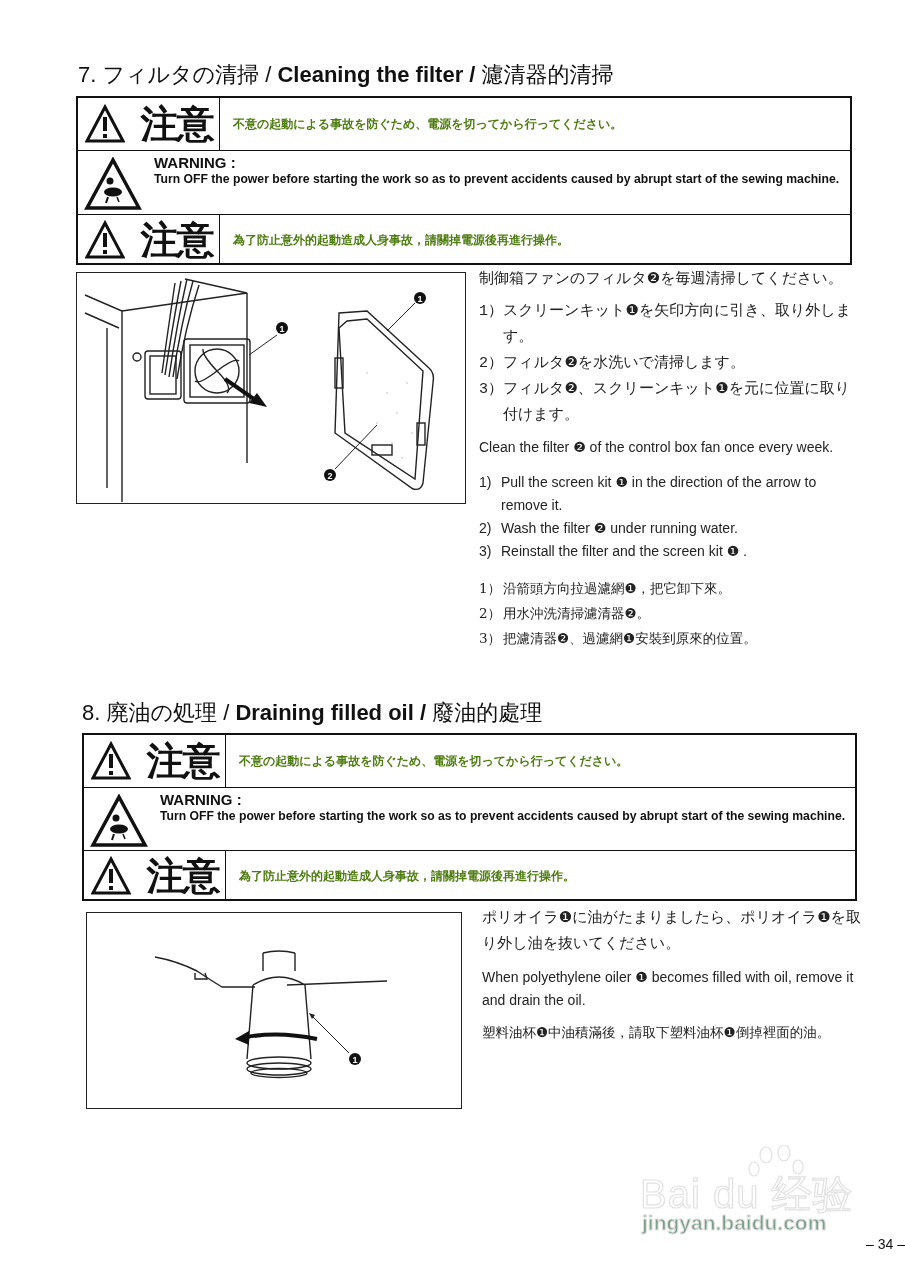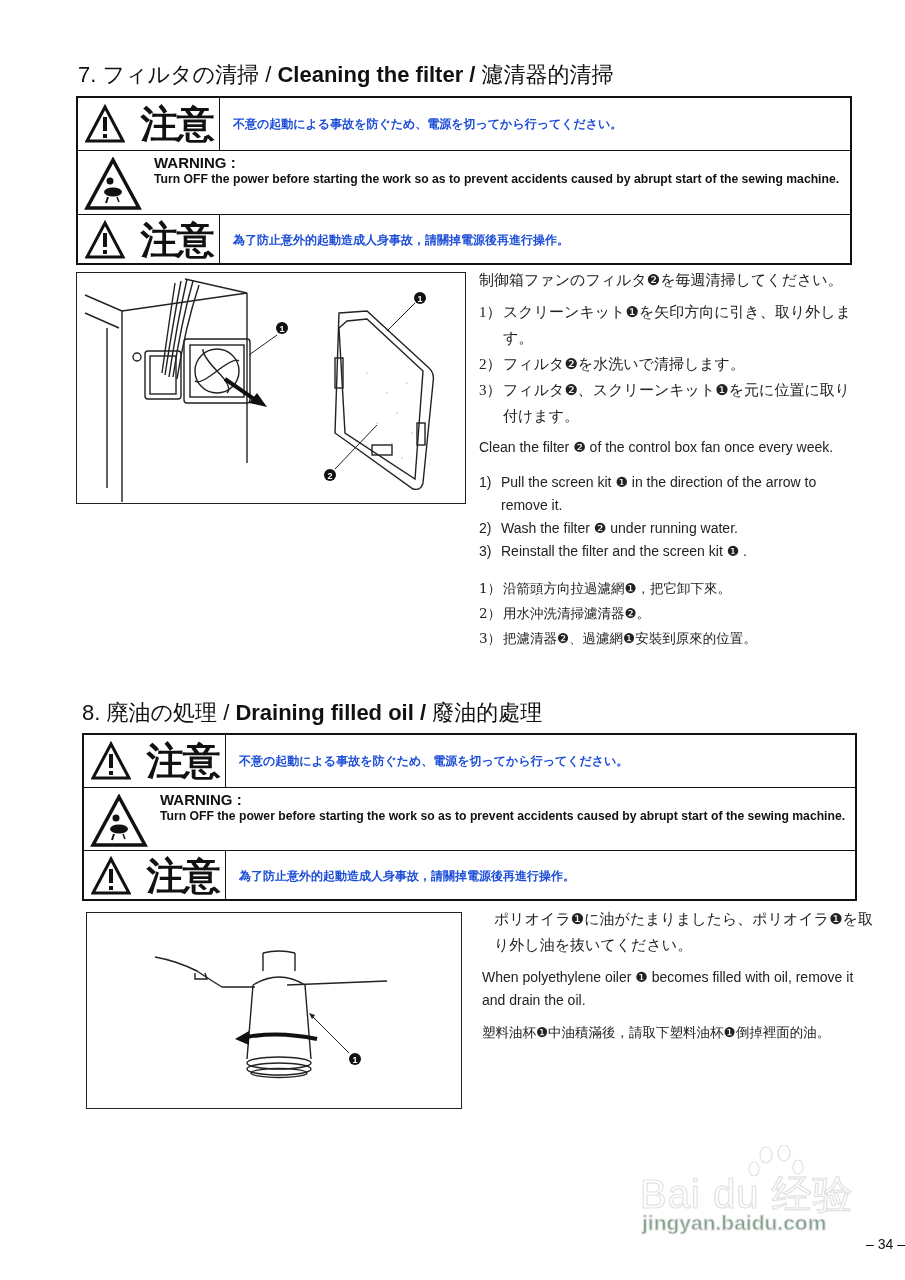--- a/index.html
+++ b/index.html
@@ -24,37 +24,37 @@
     position: absolute; left: 0; top: 0; bottom: 0; width: 142px;
     border-right: 1.5px solid #111; box-sizing: border-box;
     display: flex; align-items: center; justify-content: center; gap: 16px;
   }
   .caution-kanji {
     font-family: "DejaVu Sans", sans-serif; font-size: 38px; font-weight: bold;
     line-height: 1; letter-spacing: -2px; color: #111;
   }
   .caution-text {
     position: absolute; left: 155px; top: 0; bottom: 0; display: flex; align-items: center;
-    font-size: 12px; font-weight: bold; color: #1d4ed8; white-space: nowrap;
+    font-size: 12px; font-weight: bold; color: #4d7c0f; white-space: nowrap;
   }
   .warning-icon-cell {
     position: absolute; left: 6px; top: 6px; width: 58px; height: 54px;
   }
   .warning-text {
     position: absolute; left: 76px; top: 4px; right: 4px;
     font-size: 12.2px; font-weight: bold; line-height: 17px; color: #111;
   }
   .warning-text .wtitle { font-size: 15px; line-height: 16px; display: block; }
 
   .figure-box {
     position: absolute; border: 1.5px solid #222; box-sizing: border-box; background: #fff;
   }
 
   .body-text { position: absolute; color: #222; }
-  .jp { font-family: Liberation Serif, serif; font-size: 15px; line-height: 26px; }
+  .jp { font-family: Liberation Mono, monospace; font-size: 15px; line-height: 26px; }
   .en-text { font-size: 14px; line-height: 23px; }
   .zh { font-family: "DejaVu Serif", serif; font-size: 13.5px; line-height: 25px; }
   .step { display: flex; }
   .step .num { flex: 0 0 auto; width: 22px; }
   .step .txt { flex: 1 1 auto; }
   .zh .step .num { width: 24px; }
   .jp .step .num { width: 24px; }
   .para { margin: 0; }
 
   .page-number {
@@ -312,21 +312,21 @@
     <path d="M230 126 Q192 118 160 124" fill="none" stroke="#111" stroke-width="4"></path>
     <polygon points="148,126 162,118 162,132" fill="#111"></polygon>
 
     <line x1="224" y1="102" x2="262" y2="140" stroke="#222" stroke-width="1"></line>
     <polygon points="222,100 228,102 225,106" fill="#222"></polygon>
     <circle cx="268" cy="146" r="6" fill="#111"></circle>
     <text x="268" y="150" font-size="9" fill="#fff" text-anchor="middle" font-family="Liberation Sans, sans-serif" font-weight="bold">1</text>
   </svg>
 </div>
 
-<div class="body-text jp" style="left:494px; top:906px; width:380px;">
+<div class="body-text jp" style="left:482px; top:906px; width:380px;">
   <p class="para">ポリオイラ❶に油がたまりましたら、ポリオイラ❶を取り外し油を抜いてください。</p>
 </div>
 <div class="body-text en-text" style="left:482px; top:966px; width:380px;">
   <p class="para">When polyethylene oiler ❶ becomes filled with oil, remove it and drain the oil.</p>
 </div>
 <div class="body-text zh" style="left:482px; top:1020px; width:380px;">
   <p class="para">塑料油杯❶中油積滿後，請取下塑料油杯❶倒掉裡面的油。</p>
 </div>
 
 <div class="watermark">

